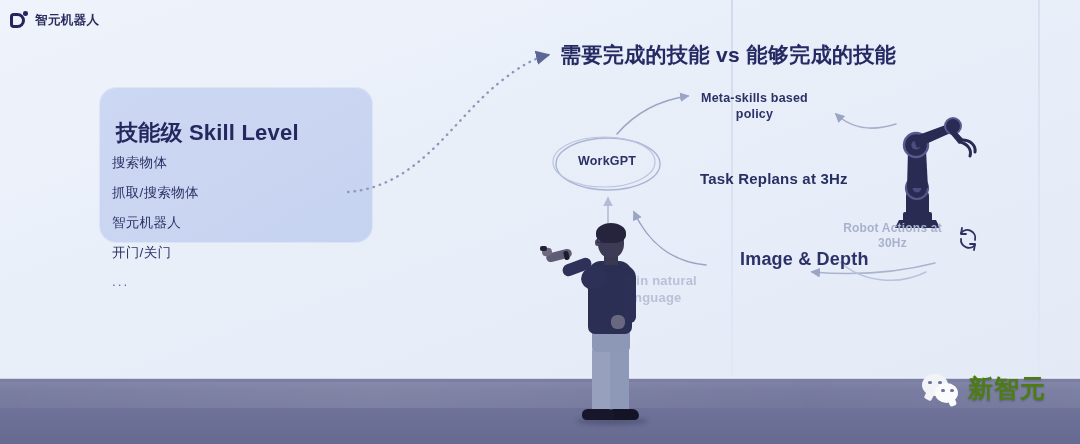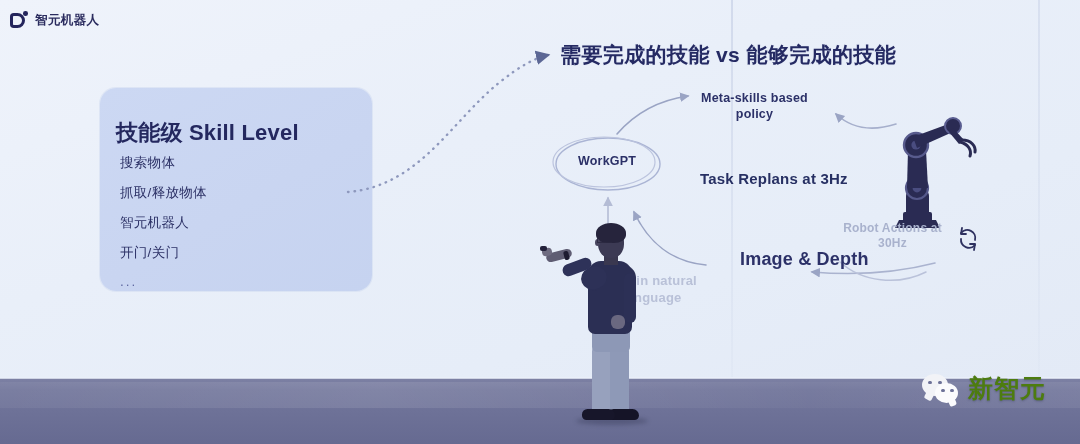--- a/index.html
+++ b/index.html
@@ -55,30 +55,30 @@
   
   .headline{
     position:absolute;left:560px;top:41px;
     font-size:21px;font-weight:700;color:#252a63;letter-spacing:.4px;
     text-shadow:0 0 1px rgba(200,210,235,.6);
     white-space:nowrap;
   }
 
   
   .skill-card{
-    position:absolute;left:100px;top:88px;width:272px;height:203px;
+    position:absolute;left:100px;top:88px;width:272px;height:154px;
     background:linear-gradient(150deg,#ccd8f3 0%,#c9d5f1 55%,#c6d3f0 100%);
     border-radius:16px;
     box-shadow:0 0 0 1px rgba(200,212,238,.4);
   }
   .skill-title{
     position:absolute;left:16px;top:30px;
     font-size:22px;font-weight:700;color:#24285f;letter-spacing:.2px;white-space:nowrap;
   }
-  .skill-list{position:absolute;left:20px;top:66px;}
+  .skill-list{position:absolute;left:12px;top:66px;}
   .skill-item{
     font-size:13.5px;color:#2c3166;margin-bottom:12px;letter-spacing:.3px;
   }
   .skill-ellipsis{
     font-size:13.5px;color:#5e68a0;letter-spacing:2px;margin-top:2px;
   }
 
   
   .svg-layer{position:absolute;left:0;top:0;width:1080px;height:444px;pointer-events:none;}
 
@@ -147,21 +147,21 @@
   </div>
   <div class="brand-text">智元机器人</div>
 </div>
 
 <div class="headline">需要完成的技能 vs 能够完成的技能</div>
 
 <div class="skill-card">
   <div class="skill-title">技能级 Skill Level</div>
   <div class="skill-list">
     <div class="skill-item">搜索物体</div>
-    <div class="skill-item">抓取/释放物体</div>
+    <div class="skill-item">抓取/搜索物体</div>
     <div class="skill-item">智元机器人</div>
     <div class="skill-item">开门/关门</div>
     <div class="skill-ellipsis">...</div>
   </div>
 </div>
 
 <svg class="svg-layer" viewBox="0 0 1080 444">
   <defs>
     <marker id="ah-navy" markerWidth="7" markerHeight="7" refX="5" refY="3" orient="auto">
       <path d="M0,0 L6,3 L0,6 Z" fill="#5c6795"></path>

